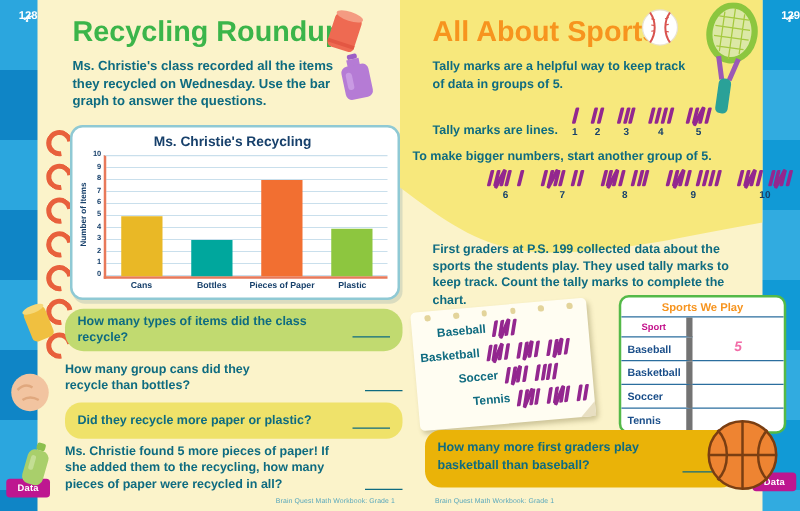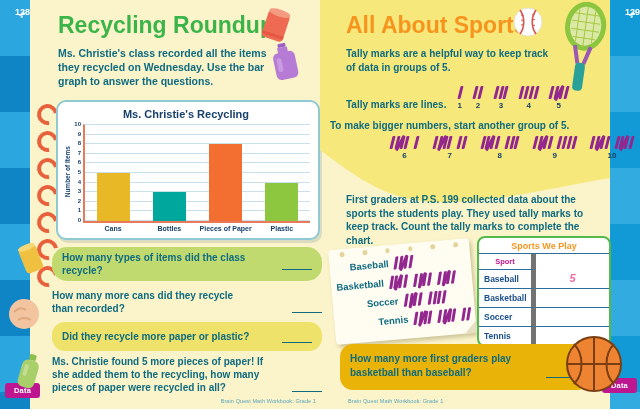--- a/index.html
+++ b/index.html
@@ -84,21 +84,21 @@
   .para-right{left:26px;top:193px;width:254px;font-size:10px;line-height:1.35;}
   .notepad{left:12px;top:244px;width:141px;height:95px;background:#FFFDF2;border-radius:4px;
            transform:rotate(-5deg);box-shadow:2px 3px 4px rgba(100,90,40,.3);padding-top:9px;
            box-sizing:border-box;}
   .np-holes{position:absolute;top:3px;left:8%;width:84%;display:flex;justify-content:space-between;}
   .np-holes i{width:4.5px;height:4.5px;border-radius:50%;background:#E3D49B;}
   .np-row{display:flex;align-items:center;height:19px;}
   .np-label{font-size:9.5px;font-weight:bold;color:#0F6B80;margin-right:5px;}
   .np-fold{position:absolute;right:0;bottom:0;width:0;height:0;
            border-left:12px solid transparent;border-bottom:12px solid #E8DFC2;}
-  .sports-table{left:157px;top:236px;width:134px;background:#fff;border:2.5px solid #54B948;
+  .sports-table{left:175px;top:236px;width:134px;background:#fff;border:2.5px solid #54B948;
                 border-radius:8px;overflow:hidden;box-sizing:border-box;}
   .t-title{text-align:center;color:#F7941E;font-weight:bold;font-size:9px;padding:3px 0 2px;
            border-bottom:1px solid #2B6E9E;}
   .t-row{display:grid;grid-template-columns:57px 1fr;}
   .t-row > *{border-bottom:1px solid #2B6E9E;}
   .t-row:last-child > *{border-bottom:none;}
   .t-row .c1{border-right:5px solid #737373;}
   .t-head{color:#C4148C;font-weight:bold;font-size:7.5px;text-align:center;}
   .t-head > *{padding:3px 1px;}
   .t-sport{font-size:8.5px;font-weight:bold;color:#1B4F8A;padding:4px 0 4px 5px;}
@@ -207,21 +207,21 @@
           </div>
         </div>
       </div>
     </div>
 
     <div class="abs q q1 body-text">
       <span class="qt">How many types of items did the class recycle?</span>
       <span class="blank"></span>
     </div>
     <div class="abs q q2 body-text">
-      <span class="qt">How many more cans did they recycle than recorded?</span>
+      <span class="qt">How many group cans did they recycle than bottles?</span>
       <span class="blank bottom"></span>
     </div>
     <div class="abs q q3 body-text">
       <span class="qt">Did they recycle more paper or plastic?</span>
       <span class="blank"></span>
     </div>
     <div class="abs q q4 body-text">
       <span class="qt">Ms. Christie found 5 more pieces of paper! If she added them to the recycling, how many pieces of paper were recycled in all?</span>
       <span class="blank bottom"></span>
     </div>

